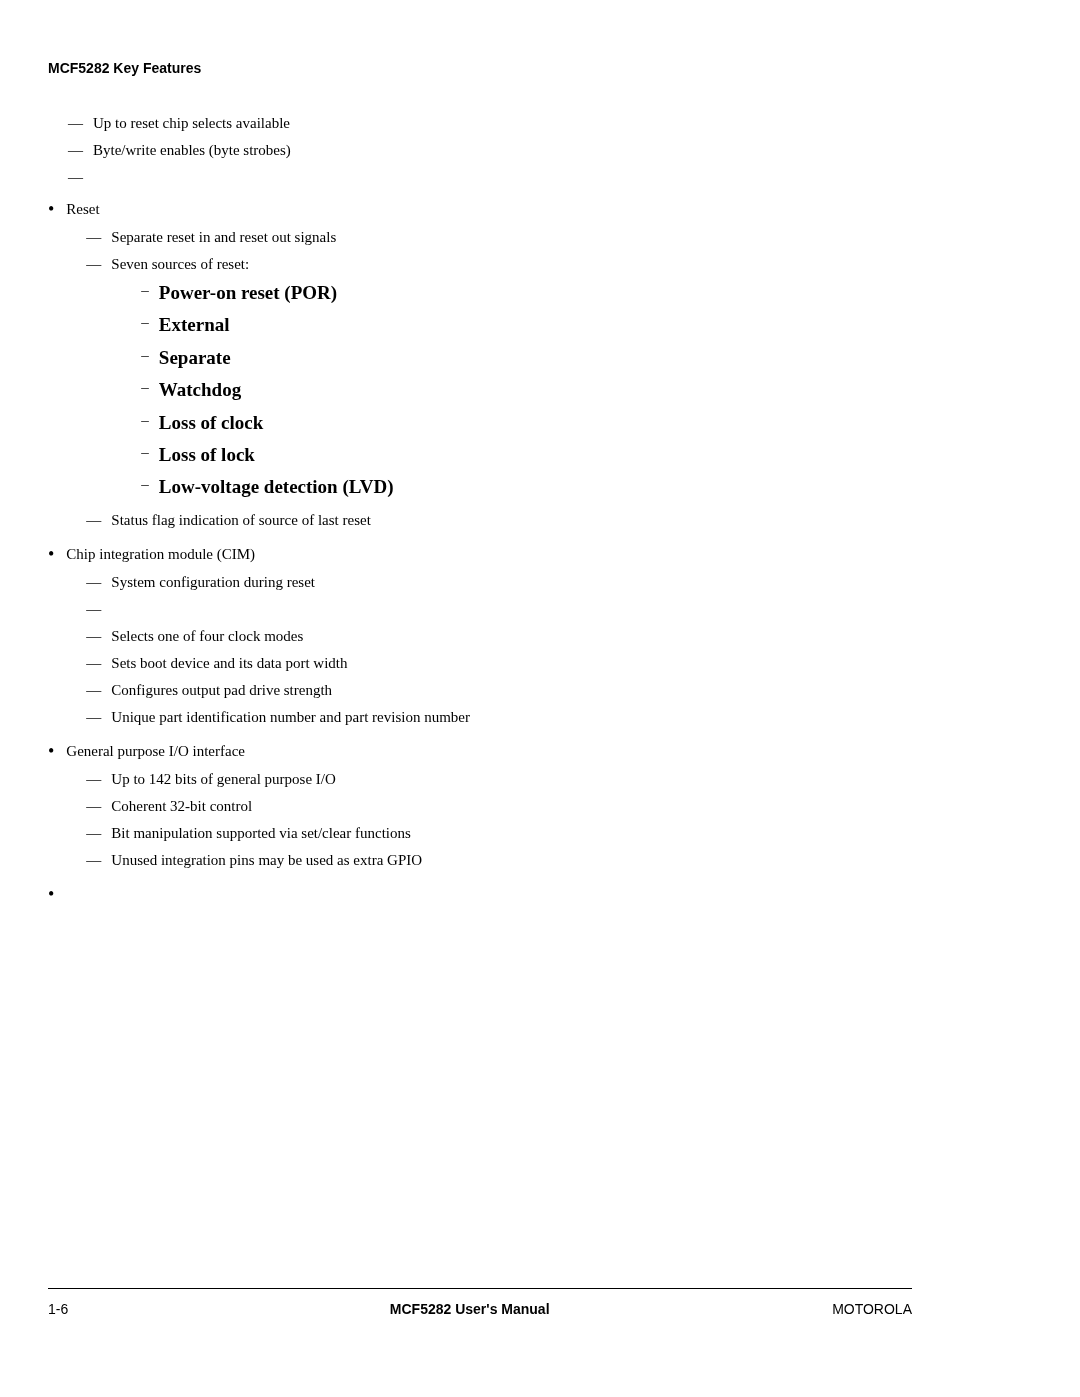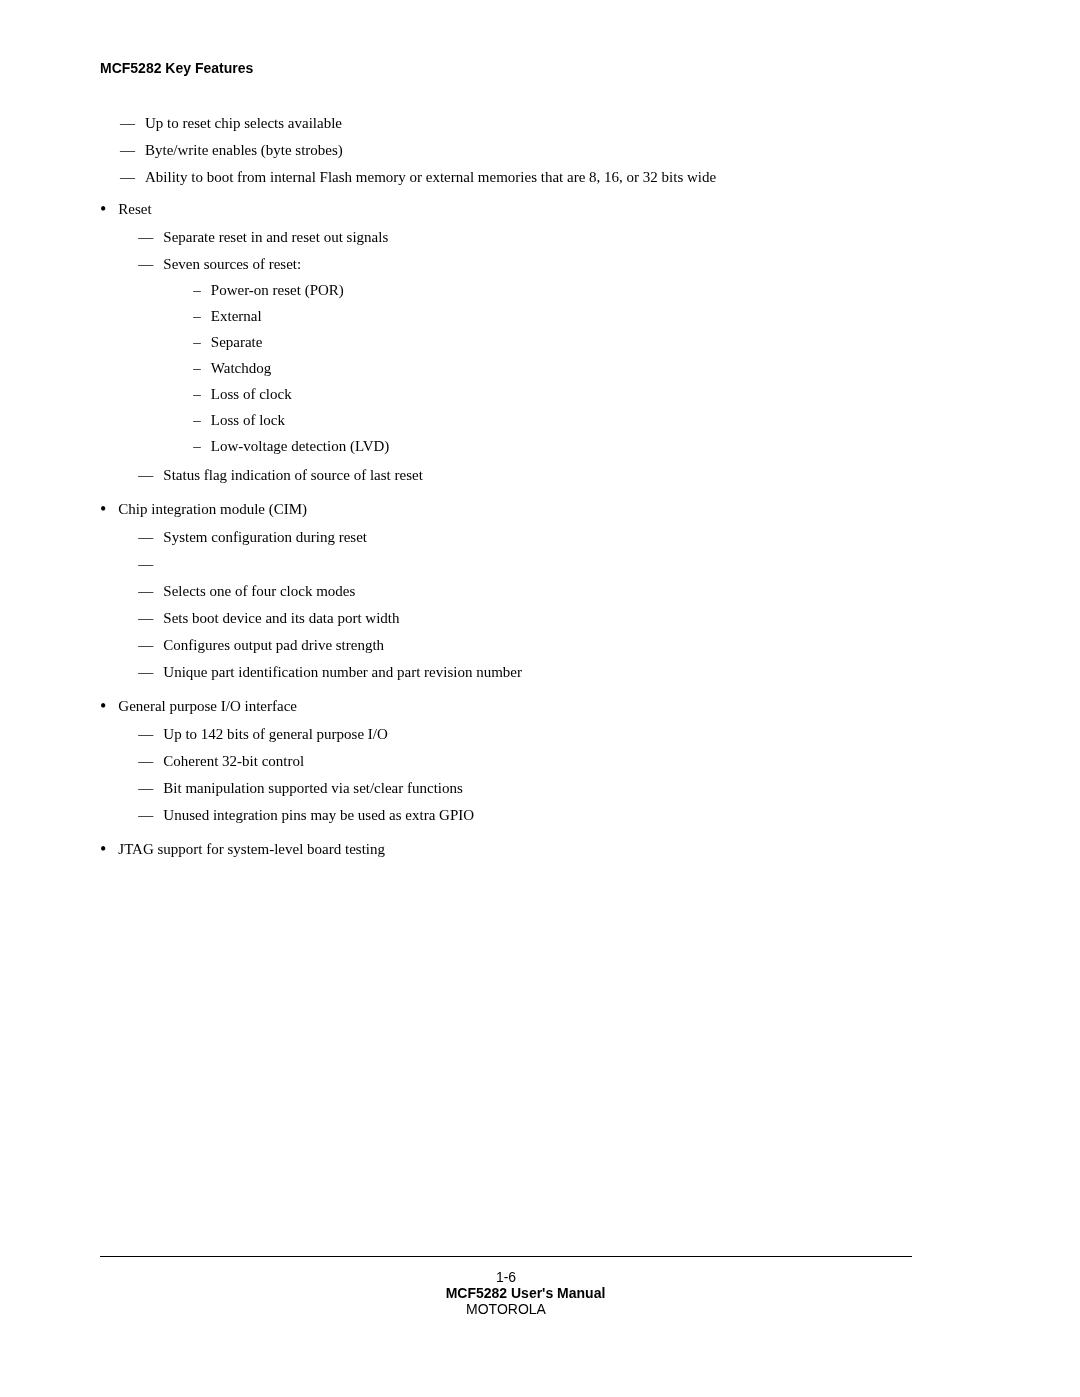--- a/index.html
+++ b/index.html
@@ -14,21 +14,21 @@
       font-size: 15px;
       color: #000000;
       width: 1080px;
       min-height: 1397px;
       position: relative;
     }
 
     .page {
       width: 1012px;
       min-height: 1397px;
-      padding: 60px 100px 80px 100px;
+      padding: 60px 100px 80px 48px;
       position: relative;
       display: flex;
       flex-direction: column;
     }
 
     .page-header {
       margin-bottom: 30px;
     }
 
     .header-title {
@@ -111,29 +111,30 @@
       line-height: 1.6;
     }
 
     .dash-short {
       flex-shrink: 0;
       margin-right: 10px;
       font-size: 15px;
     }
 
     .dash-short-text {
-      font-size: 15px;
-      line-height: 1.6;
+      font-size: 19px;
+      line-height: 1.6;
+      font-weight: bold;
     }
 
     .page-footer {
       border-top: 1px solid #000;
       padding-top: 10px;
       display: flex;
-      flex-direction: column;
+      flex-direction: row;
       justify-content: space-between;
       align-items: center;
       margin-top: auto;
       padding-top: 12px;
     }
 
     .footer-left {
       font-size: 14px;
       font-family: Arial, Helvetica, sans-serif;
     }
@@ -168,21 +169,20 @@
       <li>
         <span class="dash-em">—</span>
         <span class="dash-text">Up to reset chip selects available</span>
       </li>
       <li>
         <span class="dash-em">—</span>
         <span class="dash-text">Byte/write enables (byte strobes)</span>
       </li>
       <li>
         <span class="dash-em">—</span>
-        <span class="dash-text">Ability to boot from internal Flash memory or external memories that are 8, 16, or 32 bits wide</span>
       </li>
     </ul>
 
     <ul class="bullet-list-l1">
 
       <li>
         <span class="bullet-dot">•</span>
         <div>
           <span class="bullet-text">Reset</span>
           <ul class="dash-list-l2">
@@ -286,23 +286,20 @@
             <li>
               <span class="dash-em">—</span>
               <span class="dash-text">Unused integration pins may be used as extra GPIO</span>
             </li>
           </ul>
         </div>
       </li>
 
       <li>
         <span class="bullet-dot">•</span>
-        <div>
-          <span class="bullet-text">JTAG support for system-level board testing</span>
-        </div>
       </li>
 
     </ul>
   </div>
 
   <div class="page-footer">
     <span class="footer-left">1-6</span>
     <span class="footer-center">MCF5282 User's Manual</span>
     <span class="footer-right">MOTOROLA</span>
   </div>

